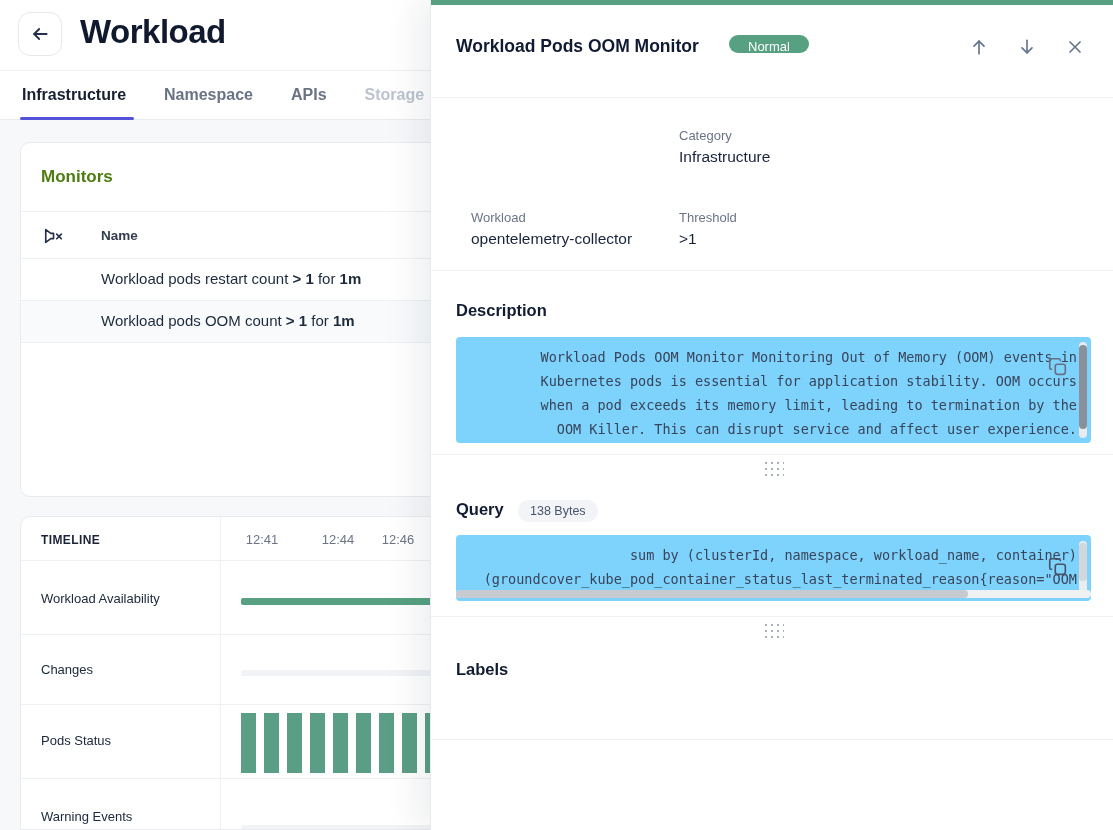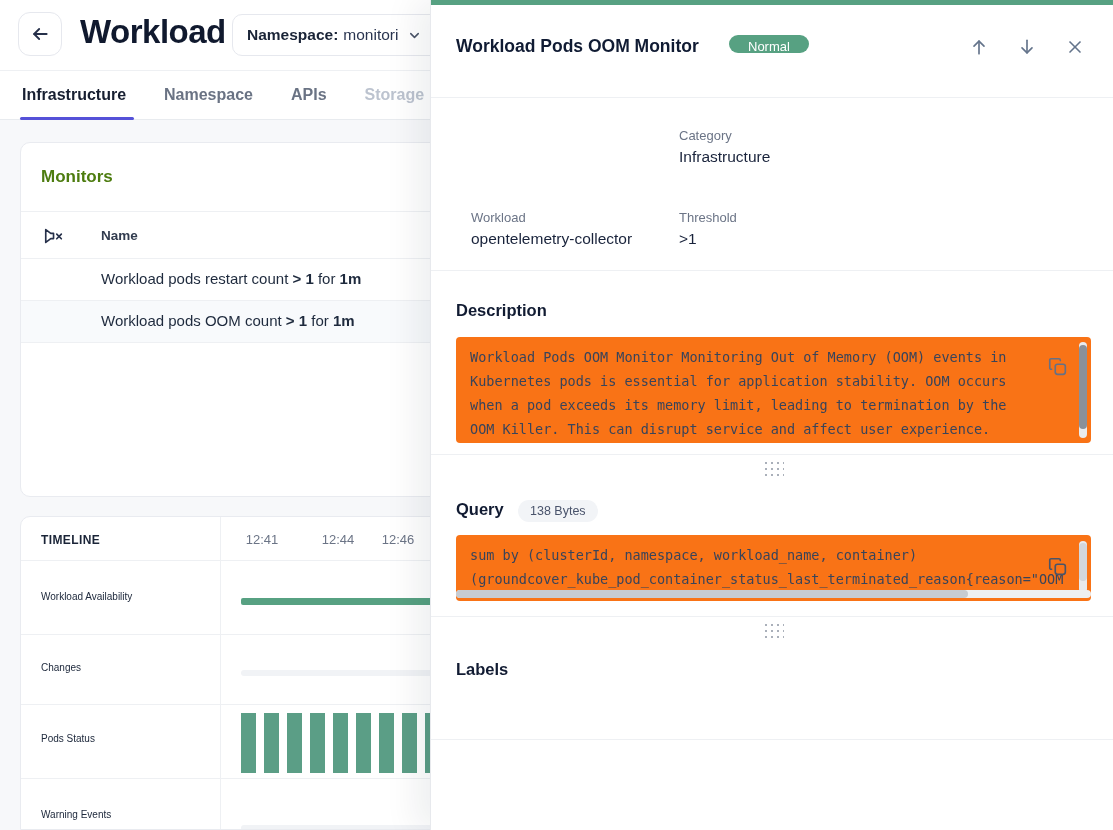--- a/index.html
+++ b/index.html
@@ -47,21 +47,21 @@
   .mon-row-1 { top:116px; }
   .mon-row-2 { top:158px; background:#f8fafc; border-bottom:1px solid #eef0f3; }
   .mon-row-1 { border-bottom:1px solid #eef0f3; }
 
   .timeline-card { left:20px; top:516px; width:1050px; height:314px; border-radius:10px 10px 0 0; overflow:hidden; }
   .tl-leftcol { position:absolute; left:0; top:0; width:200px; height:100%; border-right:1px solid #eef0f3; }
   .tl-head { position:absolute; left:0; top:0; width:100%; height:44px; border-bottom:1px solid #eef0f3; }
   .tl-title { position:absolute; left:20px; top:16px; font-size:12px; font-weight:700; letter-spacing:0.4px; color:#1a2437; }
   .tl-tick { position:absolute; top:15px; transform:translateX(-50%); font-size:13px; color:#6b7486; }
   .tl-row-border { position:absolute; left:0; width:100%; height:1px; background:#eef0f3; }
-  .tl-label { position:absolute; left:20px; font-size:10px; color:#202b3e; }
+  .tl-label { position:absolute; left:20px; font-size:13px; color:#202b3e; }
   .bar { position:absolute; left:220px; width:820px; }
   .bar-solid-green { height:7px; border-radius:2px; background:#57a182; }
   .bar-empty { height:6px; border-radius:3px; background:#f1f3f6; }
   .bar-segments {
     height:60px;
     background:repeating-linear-gradient(90deg,#5b9e86 0 15px,transparent 15px 23px);
   }
 
   
   .panel {
@@ -75,22 +75,22 @@
     background:#57a182; color:#fff; font-size:13px; line-height:23px; border-radius:12px;
   }
   .panel-icon-btn { position:absolute; top:37px; width:20px; height:20px; cursor:pointer; }
   .btn-up { left:538px; } .btn-down { left:586px; } .btn-close { left:634px; }
   .pdivider { position:absolute; left:0; width:100%; height:1px; background:#eef0f3; }
   .field { position:absolute; width:200px; }
   .field .f-label { font-size:13px; color:#6b7486; }
   .field .f-value { font-size:15.5px; color:#19233b; margin-top:5px; }
   .sec-heading { position:absolute; left:25px; font-size:16.5px; font-weight:700; color:#111b32; }
   .code-block {
-    position:absolute; left:25px; width:635px; background:#f97316; border-radius:4px;
-    overflow:hidden; cursor:text;
+    position:absolute; left:25px; width:635px; background:#7dd3fc; border-radius:4px;
+    overflow:hidden; cursor:text;text-align:right;
   }
   .code-block pre {
     font-family:"DejaVu Sans Mono", monospace; font-size:13.5px; line-height:24px;
     color:#39445a; padding:8px 14px; white-space:pre;
   }
   .copy-btn { position:absolute; width:22px; height:22px; cursor:pointer; }
   .vscroll { position:absolute; left:648px; width:8px; border-radius:4px; background:#e9ebee; }
   .vscroll .vthumb { position:absolute; left:0; width:8px; border-radius:4px; }
   .hscroll-track { position:absolute; left:25px; width:635px; height:8px; border-radius:4px; background:#eef0f2; }
   .hscroll-thumb { position:absolute; left:0; top:0; width:512px; height:8px; border-radius:4px; background:#c7cbd1; cursor:pointer; }
@@ -111,29 +111,20 @@
 <div class="page-header">
   <div class="back-btn">
     <span>
       <svg width="20" height="20" viewBox="0 0 24 24" fill="none" stroke="#26304a" stroke-width="2.2" stroke-linecap="round" stroke-linejoin="round">
           <line x1="20" y1="12" x2="5" y2="12"></line>
           <polyline points="11 6 5 12 11 18"></polyline>
         </svg>
     </span>
   </div>
   <div class="page-title">Workload</div>
-  <div class="ns-pill">
-    <span class="ns-label">Namespace:</span>
-    <span class="ns-value">monitori</span>
-    <span>
-      <svg width="15" height="15" viewBox="0 0 24 24" fill="none" stroke="#4a5468" stroke-width="2.4" stroke-linecap="round" stroke-linejoin="round">
-          <polyline points="6 9 12 15 18 9"></polyline>
-        </svg>
-    </span>
-  </div>
 </div>
 
 <div class="tabs">
   <span class="tab active">Infrastructure</span>
   <span class="tab">Namespace</span>
   <span class="tab">APIs</span>
   <span class="tab disabled">Storage</span>
   <span class="tab-underline"></span>
 </div>
 

